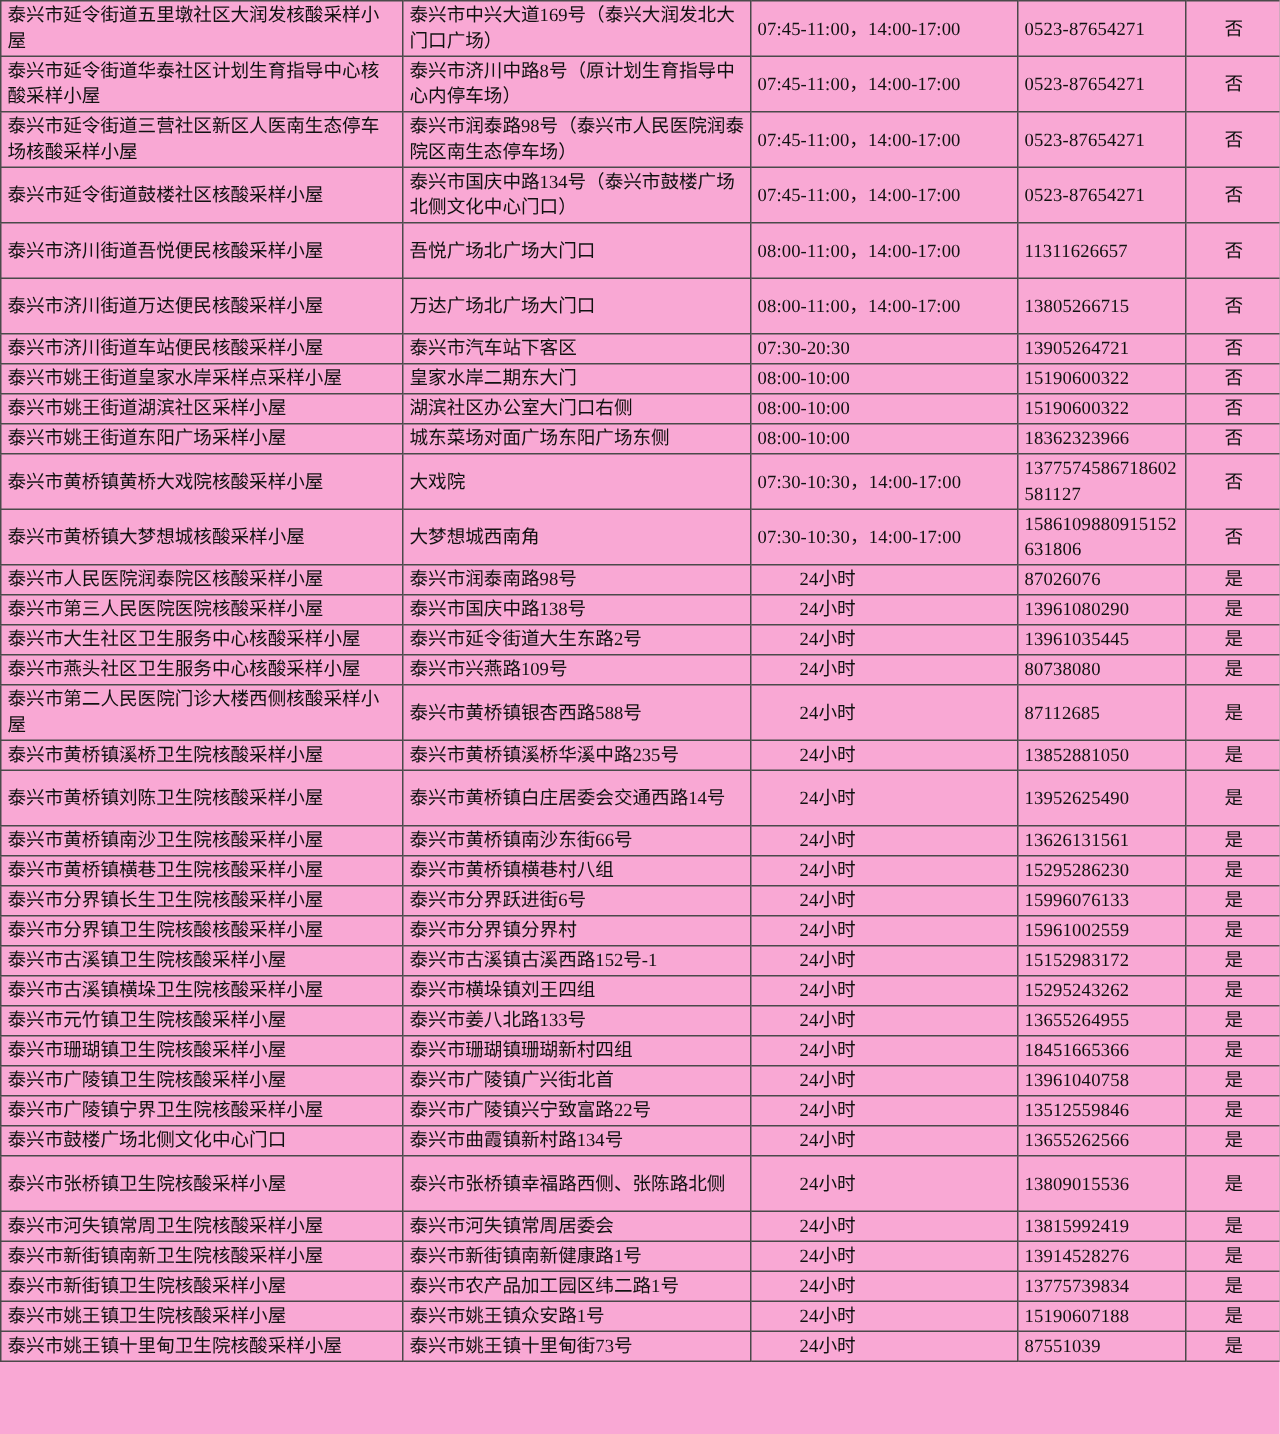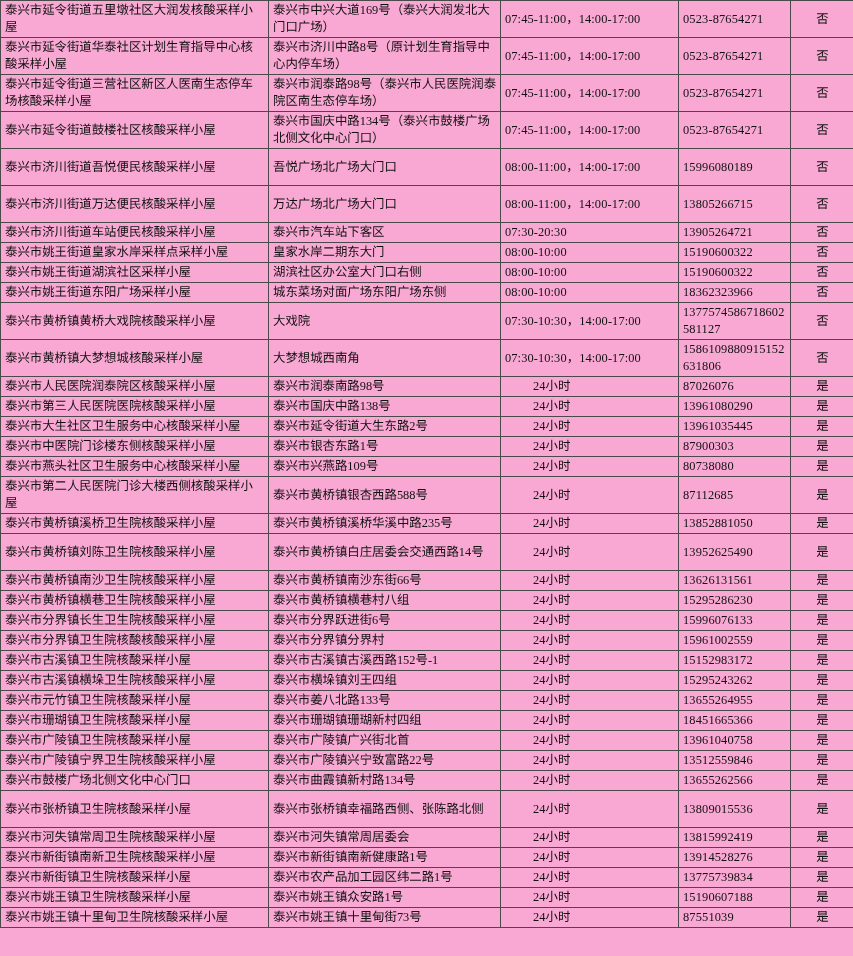--- a/index.html
+++ b/index.html
@@ -112,21 +112,21 @@
           <td class="cell-name">泰兴市延令街道鼓楼社区核酸采样小屋</td>
           <td class="cell-addr">泰兴市国庆中路134号（泰兴市鼓楼广场北侧文化中心门口）</td>
           <td class="cell-hours">07:45-11:00，14:00-17:00</td>
           <td class="cell-phone">0523-87654271</td>
           <td class="cell-open">否</td>
         </tr>
         <tr class="r-tall">
           <td class="cell-name">泰兴市济川街道吾悦便民核酸采样小屋</td>
           <td class="cell-addr">吾悦广场北广场大门口</td>
           <td class="cell-hours">08:00-11:00，14:00-17:00</td>
-          <td class="cell-phone">15996080189</td>
+          <td class="cell-phone">11311626657</td>
           <td class="cell-open">否</td>
         </tr>
         <tr class="r-tall">
           <td class="cell-name">泰兴市济川街道万达便民核酸采样小屋</td>
           <td class="cell-addr">万达广场北广场大门口</td>
           <td class="cell-hours">08:00-11:00，14:00-17:00</td>
           <td class="cell-phone">13805266715</td>
           <td class="cell-open">否</td>
         </tr>
         <tr class="r-short">
@@ -183,27 +183,20 @@
           <td class="cell-addr">泰兴市国庆中路138号</td>
           <td class="cell-hours cn">24小时</td>
           <td class="cell-phone">13961080290</td>
           <td class="cell-open">是</td>
         </tr>
         <tr class="r-short">
           <td class="cell-name">泰兴市大生社区卫生服务中心核酸采样小屋</td>
           <td class="cell-addr">泰兴市延令街道大生东路2号</td>
           <td class="cell-hours cn">24小时</td>
           <td class="cell-phone">13961035445</td>
-          <td class="cell-open">是</td>
-        </tr>
-        <tr class="r-short">
-          <td class="cell-name">泰兴市中医院门诊楼东侧核酸采样小屋</td>
-          <td class="cell-addr">泰兴市银杏东路1号</td>
-          <td class="cell-hours cn">24小时</td>
-          <td class="cell-phone">87900303</td>
           <td class="cell-open">是</td>
         </tr>
         <tr class="r-short">
           <td class="cell-name">泰兴市燕头社区卫生服务中心核酸采样小屋</td>
           <td class="cell-addr">泰兴市兴燕路109号</td>
           <td class="cell-hours cn">24小时</td>
           <td class="cell-phone">80738080</td>
           <td class="cell-open">是</td>
         </tr>
         <tr class="r-tall">

